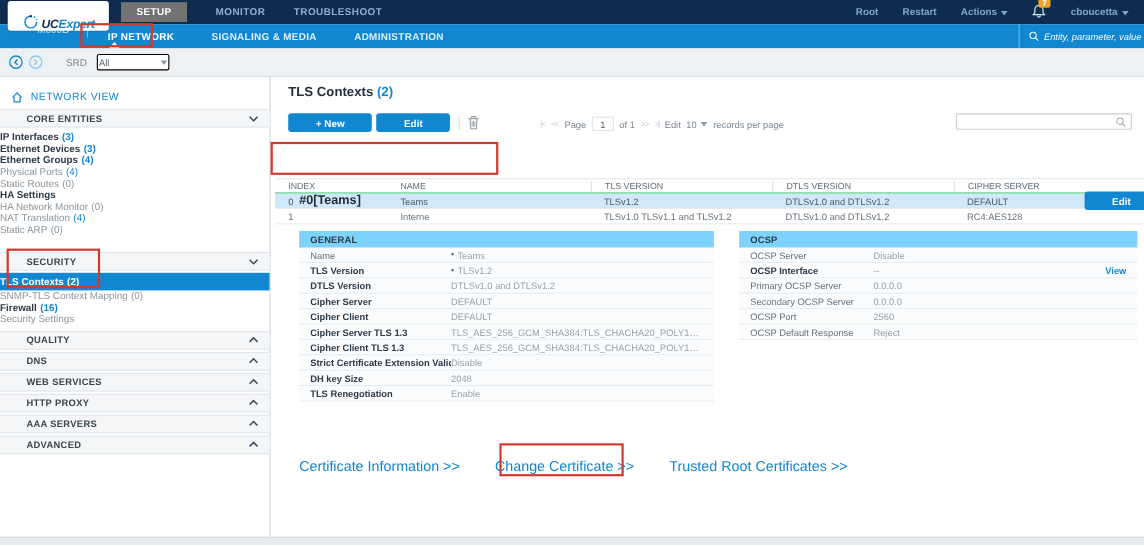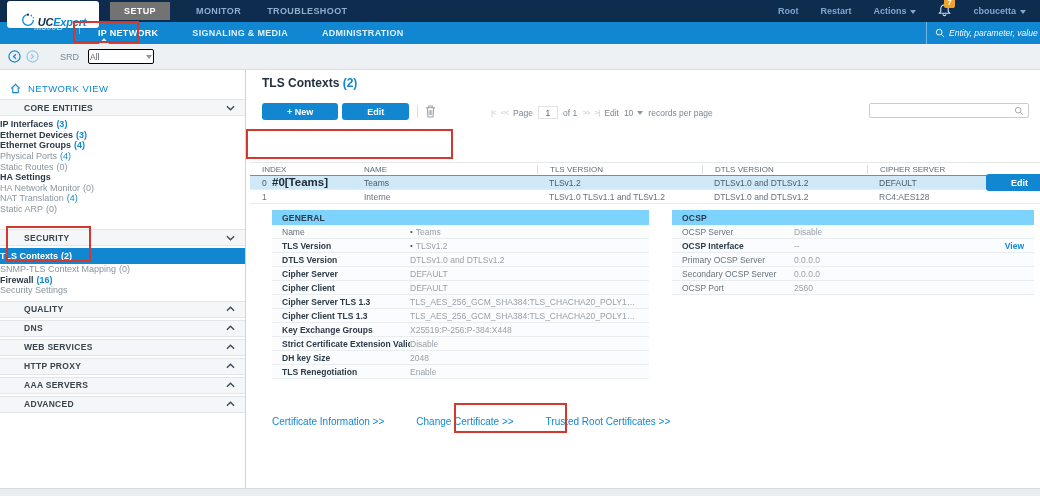--- a/index.html
+++ b/index.html
@@ -109,21 +109,21 @@
     font-weight:700;font-size:8.5px;color:#2c3947;letter-spacing:.2px;}
   .crow{display:flex;height:14px;align-items:center;padding:0 10px;border-bottom:1px solid #e9edf0;font-size:8.5px;}
   .crow .lbl{width:128px;flex-shrink:0;color:#66727d;white-space:nowrap;overflow:hidden;}
   .card.ocsp .lbl{width:112px;}
   .crow .lbl.b{font-weight:700;color:#2c3947;}
   .crow .val{color:#98a1a9;white-space:nowrap;overflow:hidden;text-overflow:ellipsis;flex:1;}
   .bullet{color:#4a555f;margin-right:3px;font-size:8px;}
   .view-link{margin-left:auto;color:#1287d1;font-weight:700;font-size:8.5px;}
 
   .cert-links{position:absolute;left:22px;top:346px;display:flex;gap:32px;}
-  .cert-link{color:#1287d1;font-size:10px;}
+  .cert-link{color:#1287d1;font-size:13px;}
 
   .footer{position:absolute;left:0;top:488px;width:1040px;height:8px;background:#e9edf0;
     border-top:1px solid #d4dade;}
 
   
   .annot{position:absolute;border:2px solid #d2382e;background:transparent;z-index:10;}
   .annot.a1{left:73px;top:21px;width:66px;height:22px;}
   .annot.a2{left:6px;top:226px;width:85px;height:36px;}
   .annot.a3{left:246px;top:129px;width:207px;height:30px;}
   .annot.a4{left:454px;top:403px;width:113px;height:30px;}
@@ -403,24 +403,20 @@
         </div>
       <div class="crow">
           <span class="lbl b">Cipher Server TLS 1.3</span>
           <span class="val">TLS_AES_256_GCM_SHA384:TLS_CHACHA20_POLY1305_SHA256:TLS_AES_128_GCM...</span>
         </div>
       <div class="crow">
           <span class="lbl b">Cipher Client TLS 1.3</span>
           <span class="val">TLS_AES_256_GCM_SHA384:TLS_CHACHA20_POLY1305_SHA256:TLS_AES_128_GCM...</span>
         </div>
       <div class="crow">
-          <span class="lbl b">Key Exchange Groups</span>
-          <span class="val">X25519:P-256:P-384:X448</span>
-        </div>
-      <div class="crow">
           <span class="lbl b">Strict Certificate Extension Validati...</span>
           <span class="val">Disable</span>
         </div>
       <div class="crow">
           <span class="lbl b">DH key Size</span>
           <span class="val">2048</span>
         </div>
       <div class="crow">
           <span class="lbl b">TLS Renegotiation</span>
           <span class="val">Enable</span>
@@ -442,20 +438,24 @@
           <span class="lbl">Primary OCSP Server</span>
           <span class="val">0.0.0.0</span>
         </div>
       <div class="crow">
           <span class="lbl">Secondary OCSP Server</span>
           <span class="val">0.0.0.0</span>
         </div>
       <div class="crow">
           <span class="lbl">OCSP Port</span>
           <span class="val">2560</span>
+        </div>
+      <div class="crow">
+          <span class="lbl">OCSP Default Response</span>
+          <span class="val">Reject</span>
         </div>
     </div>
 
     <div class="cert-links">
       <span class="cert-link">Certificate Information &gt;&gt;</span>
       <span class="cert-link">Change Certificate &gt;&gt;</span>
       <span class="cert-link">Trusted Root Certificates &gt;&gt;</span>
     </div>
   </div>
 

